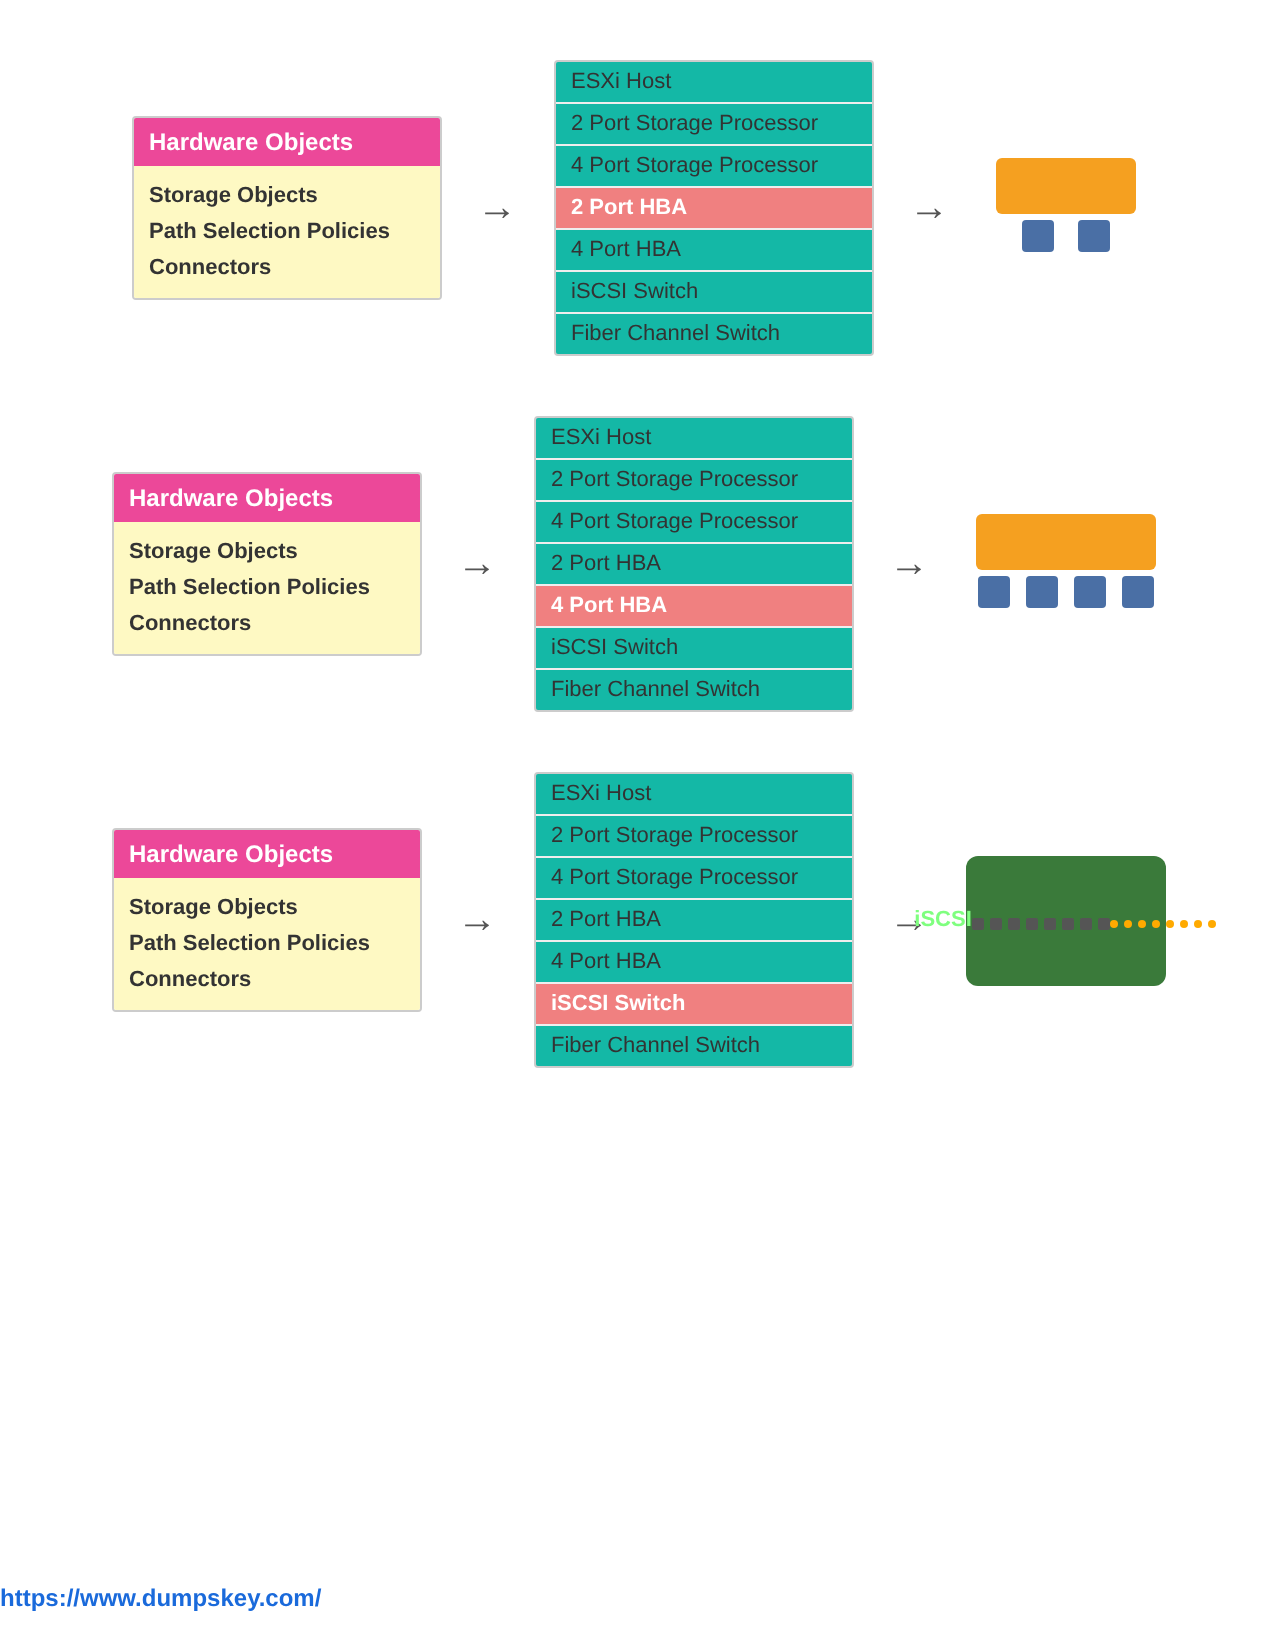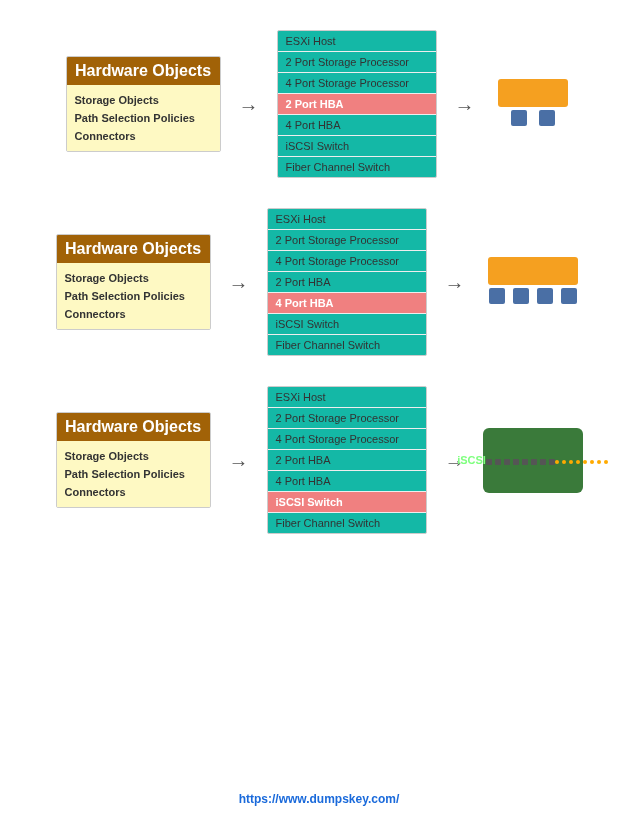--- a/index.html
+++ b/index.html
@@ -29,26 +29,25 @@
     }
 
     
     .left-panel {
       width: 155px;
       border: 1px solid #ccc;
       border-radius: 2px;
       overflow: hidden;
     }
     .left-panel-header {
-      background: #a16207;
+      background: #ec4899;
       color: #fff;
       padding: 5px 8px;
-      font-size: 16px;
-      font-weight: bold;
-      text-align: center;
+      font-size: 12px;
+      font-weight: bold;
     }
     .left-panel-body {
       padding: 6px 8px;
       background: #fef9c3;
       font-weight: bold;
     }
     .left-panel-item {
       padding: 3px 0;
       font-size: 11px;
       color: #333;
@@ -172,21 +171,21 @@
       width: 4px;
       height: 4px;
       background: #ffaa00;
       border-radius: 50%;
     }
 
     .footer {
       position: absolute;
       bottom: 20px;
       width: 100%;
-      text-align: center;
+      text-align: left;
     }
     .footer-link {
       color: #1a6adb;
       font-size: 12px;
       font-weight: bold;
       text-decoration: none;
     }
   </style>
 </head>
 <body>

